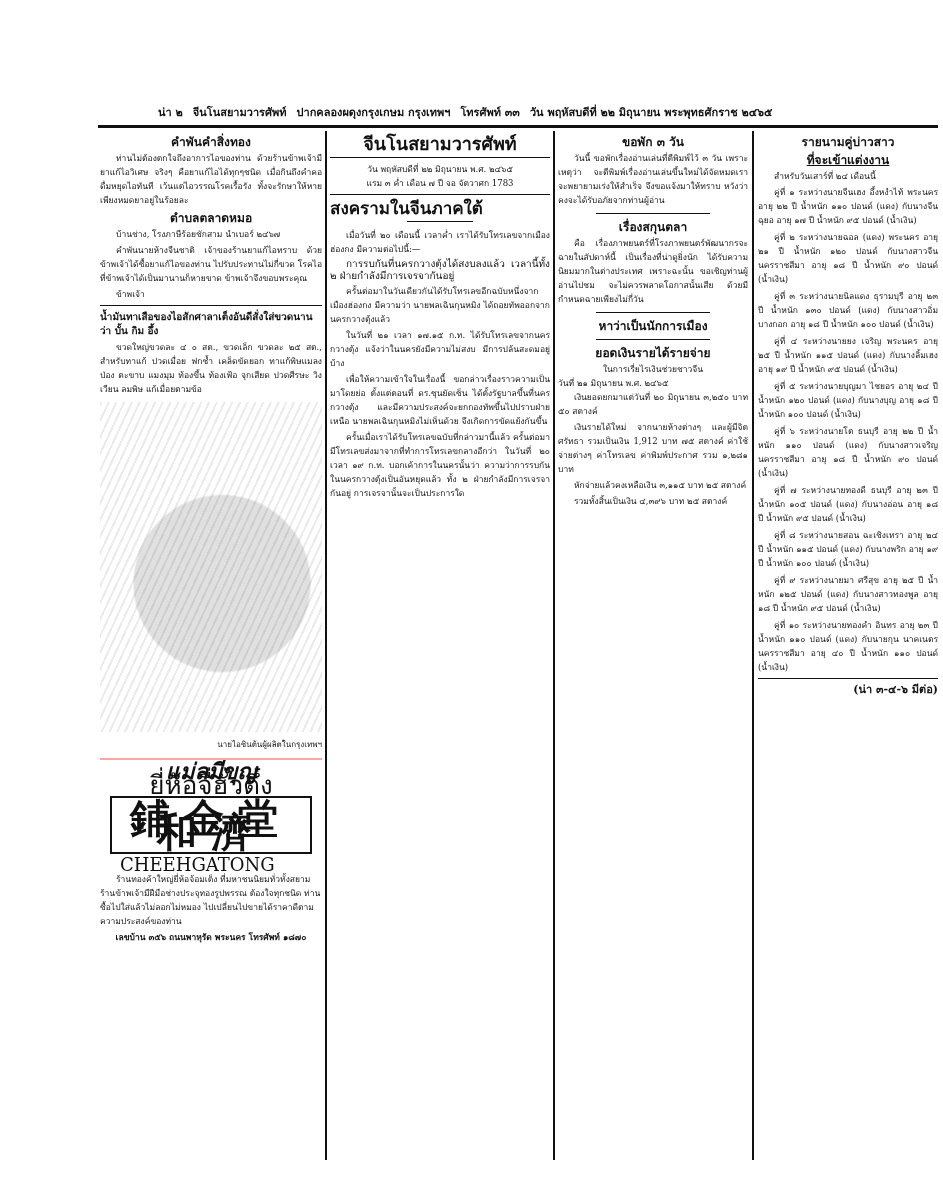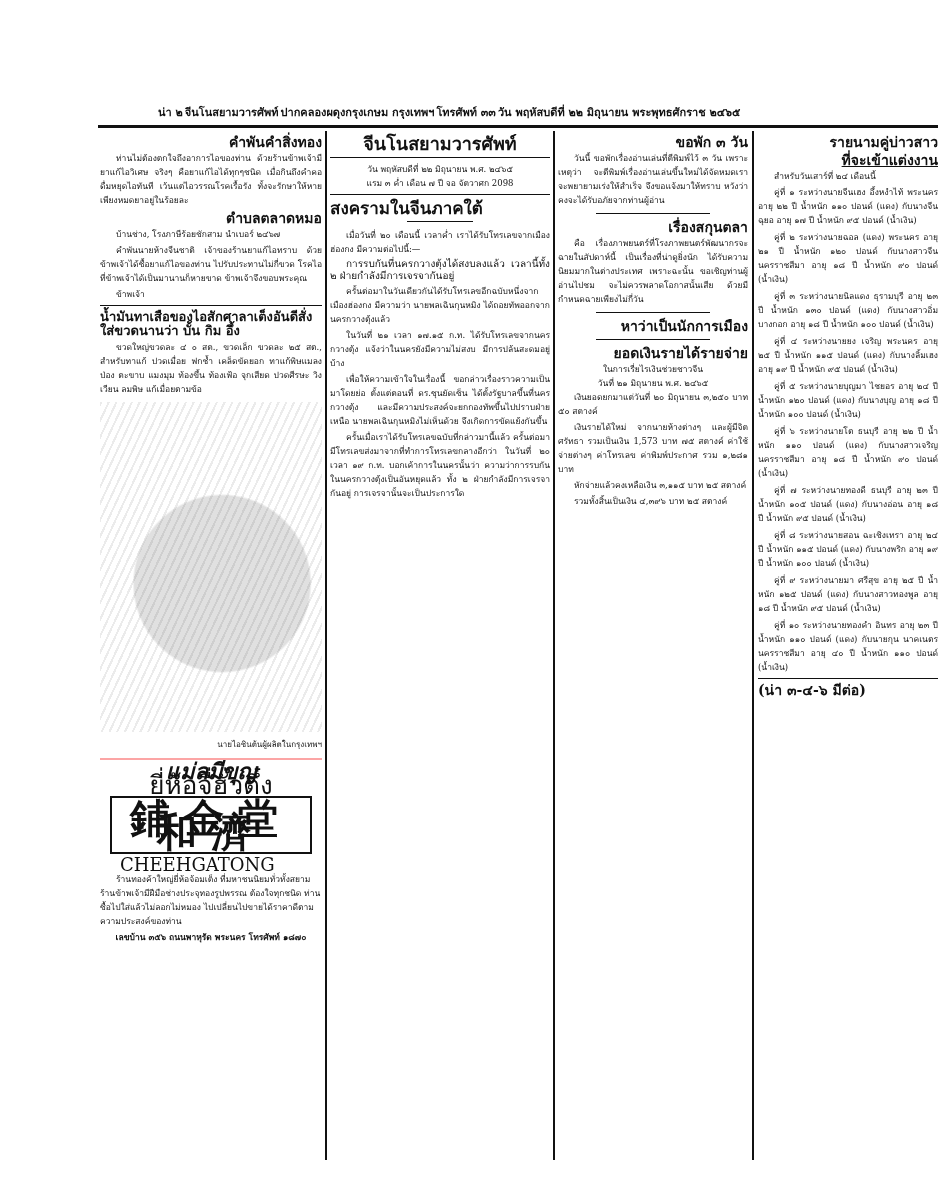--- a/index.html
+++ b/index.html
@@ -1,40 +1,40 @@
 <!DOCTYPE html>
 <html><head>
 <meta charset="utf-8">
 <style>
   html,body{margin:0;padding:0;background:#fff;}
   body{width:943px;height:1200px;position:relative;overflow:hidden;font-family:"DejaVu Serif",serif;color:#111;}
   .page{position:absolute;left:98px;top:95px;width:840px;height:1075px;}
-  .masthead{position:absolute;left:60px;top:8px;width:700px;font-size:11px;font-weight:bold;display:flex;gap:2px;white-space:nowrap;}
+  .masthead{position:absolute;left:60px;top:8px;width:700px;font-size:11px;font-weight:bold;display:flex;gap:10px;white-space:nowrap;}
   .rule-top{position:absolute;left:0;top:30px;width:840px;height:3px;background:#111;}
   .col{position:absolute;top:36px;bottom:10px;overflow:hidden;font-size:8.5px;line-height:14px;}
   .vline{position:absolute;top:36px;bottom:10px;width:2px;background:#111;}
   .c1{left:2px;width:222px;}
   .c2{left:232px;width:220px;}
   .c3{left:460px;width:190px;}
   .c4{left:660px;width:180px;}
-  .head{text-align:right;font-weight:bold;font-size:14px;margin:4px 0 2px;}
+  .head{text-align:center;font-weight:bold;font-size:12px;margin:4px 0 2px;}
   .bighead{text-align:center;font-weight:bold;font-size:18px;margin:6px 0;}
   .bighead2{font-weight:bold;font-size:17px;margin:6px 0;}
   .para{text-indent:16px;margin:0 0 2px;text-align:justify;}
   .sep{width:60%;margin:6px auto;border-top:1px solid #111;}
   .hr{border-top:1px solid #111;margin:4px 0;}
   .illus{height:330px;margin:6px 0;border:0;position:relative;background:
      radial-gradient(circle at 55% 55%, rgba(0,0,0,.12) 0 40%, transparent 41%),
      repeating-linear-gradient(115deg, rgba(0,0,0,.08) 0 2px, transparent 2px 7px);}
   .ad{border-top:2px solid #fca5a5;margin-top:6px;padding-top:4px;text-align:center;}
   .ad-thai1{font-size:22px;font-weight:bold;font-style:italic;}
   .ad-thai2{font-size:26px;font-weight:normal;}
   .ad-cn{font-size:40px;font-weight:bold;letter-spacing:14px;border:2px solid #111;margin:4px 10px;padding:13px 0;}
   .ad-en{font-size:18px;font-family:"DejaVu Serif",serif;text-align:left;padding-left:20px;}
-  .footer-note{text-align:left;font-size:14px;font-weight:bold;margin-top:2px;}
+  .footer-note{text-align:right;font-size:11px;font-weight:bold;margin-top:2px;}
   .entry{margin-bottom:3px;text-align:justify;}
 </style>
 </head>
 <body>
 
 <div class="page">
 
   <div class="masthead">
     <span>น่า ๒</span>
     <span>จีนโนสยามวารศัพท์</span>
@@ -45,40 +45,40 @@
   <div class="rule-top"></div>
 
   <div class="col c1">
     <div class="head">คำพันคำสิ่งทอง</div>
     <p class="para">ท่านไม่ต้องตกใจถึงอาการไอของท่าน ด้วยร้านข้าพเจ้ามียาแก้ไอวิเศษ จริงๆ คือยาแก้ไอได้ทุกๆชนิด เมื่อกินถึงคำคอดื่มหยุดไอทันที เว้นแต่ไอวรรณโรคเรื้อรัง ทั้งจะรักษาให้หาย เพียงหมดยาอยู่ในร้อยละ</p>
     <div class="head">ตำบลตลาดหมอ</div>
     <p class="para">บ้านช่าง, โรงภาษีร้อยชักสาม นำเบอร์ ๒๔๖๗</p>
     <p class="para">คำพันนายห้างจีนชาติ เจ้าของร้านยาแก้ไอทราบ ด้วยข้าพเจ้าได้ซื้อยาแก้ไอของท่าน ไปรับประทานไม่กี่ขวด โรคไอที่ข้าพเจ้าได้เป็นมานานก็หายขาด ข้าพเจ้าจึงขอบพระคุณ</p>
     <p class="para">ข้าพเจ้า</p>
     <div class="hr"></div>
-    <div class="head" style="font-size:13px;text-align:left">น้ำมันทาเสือของไอสักศาลาเต็งอันดีสั่งใส่ขวดนานว่า บั้น กิม อึ้ง</div>
+    <div class="head" style="font-size:10px;text-align:left">น้ำมันทาเสือของไอสักศาลาเต็งอันดีสั่งใส่ขวดนานว่า บั้น กิม อึ้ง</div>
     <p class="para">ขวดใหญ่ขวดละ ๔ ๐ สต., ขวดเล็ก ขวดละ ๒๕ สต., สำหรับทาแก้ ปวดเมื่อย ฟกช้ำ เคล็ดขัดยอก ทาแก้พิษแมลงป่อง ตะขาบ แมงมุม ท้องขึ้น ท้องเฟ้อ จุกเสียด ปวดศีรษะ วิงเวียน ลมพิษ แก้เมื่อยตามข้อ</p>
     <div class="illus"></div>
     <div style="text-align:right;font-size:8px">นายไอชินต้นผู้ผลิตในกรุงเทพฯ</div>
     <div class="ad">
       <div class="ad-thai1">แม่ลมีขุญ</div>
       <div class="ad-thai2">ยี่ห้อจี่ฮั่วตึ๋ง</div>
       <div class="ad-cn">鋪金堂和濟</div>
       <div class="ad-en">CHEEHGATONG</div>
       <p class="para" style="text-align:left">ร้านทองค้าใหญ่ยี่ห้อจ้อมเต็ง ที่มหาชนนิยมทั่วทั้งสยาม ร้านข้าพเจ้ามีฝีมือช่างประจุทองรูปพรรณ ต้องใจทุกชนิด ท่านซื้อไปใส่แล้วไม่ลอกไม่หมอง ไปเปลี่ยนไปขายได้ราคาดีตามความประสงค์ของท่าน</p>
       <div style="font-weight:bold">เลขบ้าน ๓๕๖ ถนนพาหุรัด พระนคร โทรศัพท์ ๑๘๗๐</div>
     </div>
   </div>
   <div class="vline" style="left:227px"></div>
 
   <div class="col c2">
     <div class="bighead">จีนโนสยามวารศัพท์</div>
     <div class="hr"></div>
     <div style="text-align:center">วัน พฤหัสบดีที่ ๒๒ มิถุนายน พ.ศ. ๒๔๖๕</div>
-    <div style="text-align:center">แรม ๓ ค่ำ เดือน ๗ ปี จอ จัตวาศก 2098</div>
+    <div style="text-align:center">แรม ๓ ค่ำ เดือน ๗ ปี จอ จัตวาศก 1783</div>
     <div class="hr"></div>
     <div class="bighead2">สงครามในจีนภาคใต้</div>
     <div class="sep" style="width:30%"></div>
     <p class="para">เมื่อวันที่ ๒๐ เดือนนี้ เวลาค่ำ เราได้รับโทรเลขจากเมืองฮ่องกง มีความต่อไปนี้:—</p>
     <p class="para" style="font-size:10px;line-height:12px">การรบกันที่นครกวางตุ้งได้สงบลงแล้ว เวลานี้ทั้ง ๒ ฝ่ายกำลังมีการเจรจากันอยู่</p>
     <p class="para">ครั้นต่อมาในวันเดียวกันได้รับโทรเลขอีกฉบับหนึ่งจากเมืองฮ่องกง มีความว่า นายพลเฉินกุนหมิง ได้ถอยทัพออกจากนครกวางตุ้งแล้ว</p>
     <p class="para">ในวันที่ ๒๑ เวลา ๑๗.๑๕ ก.ท. ได้รับโทรเลขจากนครกวางตุ้ง แจ้งว่าในนครยังมีความไม่สงบ มีการปล้นสะดมอยู่บ้าง</p>
     <p class="para">เพื่อให้ความเข้าใจในเรื่องนี้ ขอกล่าวเรื่องราวความเป็นมาโดยย่อ ตั้งแต่ตอนที่ ดร.ซุนยัดเซ็น ได้ตั้งรัฐบาลขึ้นที่นครกวางตุ้ง และมีความประสงค์จะยกกองทัพขึ้นไปปราบฝ่ายเหนือ นายพลเฉินกุนหมิงไม่เห็นด้วย จึงเกิดการขัดแย้งกันขึ้น</p>
     <p class="para">ครั้นเมื่อเราได้รับโทรเลขฉบับที่กล่าวมานี้แล้ว ครั้นต่อมามีโทรเลขส่งมาจากที่ทำการโทรเลขกลางอีกว่า ในวันที่ ๒๐ เวลา ๑๙ ก.ท. บอกเค้าการในนครนั้นว่า ความว่าการรบกันในนครกวางตุ้งเป็นอันหยุดแล้ว ทั้ง ๒ ฝ่ายกำลังมีการเจรจากันอยู่ การเจรจานั้นจะเป็นประการใด</p>
   </div>
@@ -88,23 +88,23 @@
     <div class="head">ขอพัก ๓ วัน</div>
     <p class="para">วันนี้ ขอพักเรื่องอ่านเล่นที่ตีพิมพ์ไว้ ๓ วัน เพราะเหตุว่า จะตีพิมพ์เรื่องอ่านเล่นขึ้นใหม่ได้จัดหมดเราจะพยายามเร่งให้สำเร็จ จึงขอแจ้งมาให้ทราบ หวังว่าคงจะได้รับอภัยจากท่านผู้อ่าน</p>
     <div class="sep"></div>
     <div class="head">เรื่องสกุนตลา</div>
     <p class="para">คือ เรื่องภาพยนตร์ที่โรงภาพยนตร์พัฒนากรจะฉายในสัปดาห์นี้ เป็นเรื่องที่น่าดูยิ่งนัก ได้รับความนิยมมากในต่างประเทศ เพราะฉะนั้น ขอเชิญท่านผู้อ่านไปชม จะไม่ควรพลาดโอกาสนั้นเสีย ด้วยมีกำหนดฉายเพียงไม่กี่วัน</p>
     <div class="sep"></div>
     <div class="head">หาว่าเป็นนักการเมือง</div>
     <div class="sep"></div>
     <div class="head">ยอดเงินรายได้รายจ่าย</div>
     <div style="text-align:center">ในการเรี่ยไรเงินช่วยชาวจีน</div>
-    <div style="text-align:center">วันที่ ๒๑ มิถุนายน พ.ศ. ๒๔๖๕</div>
+    <div style="text-align:left">วันที่ ๒๑ มิถุนายน พ.ศ. ๒๔๖๕</div>
     <p class="para">เงินยอดยกมาแต่วันที่ ๒๐ มิถุนายน ๓,๒๕๐ บาท ๕๐ สตางค์</p>
-    <p class="para">เงินรายได้ใหม่ จากนายห้างต่างๆ และผู้มีจิตศรัทธา รวมเป็นเงิน 1,573 บาท ๗๕ สตางค์ ค่าใช้จ่ายต่างๆ ค่าโทรเลข ค่าพิมพ์ประกาศ รวม ๑,๒๘๑ บาท</p>
+    <p class="para">เงินรายได้ใหม่ จากนายห้างต่างๆ และผู้มีจิตศรัทธา รวมเป็นเงิน 1,912 บาท ๗๕ สตางค์ ค่าใช้จ่ายต่างๆ ค่าโทรเลข ค่าพิมพ์ประกาศ รวม ๑,๒๘๑ บาท</p>
     <p class="para">หักจ่ายแล้วคงเหลือเงิน ๓,๑๑๕ บาท ๒๕ สตางค์</p>
     <p class="para">รวมทั้งสิ้นเป็นเงิน ๔,๓๙๖ บาท ๒๕ สตางค์</p>
   </div>
   <div class="vline" style="left:654px"></div>
 
   <div class="col c4">
     <div class="head">รายนามคู่บ่าวสาว</div>
     <div class="head" style="text-decoration:underline">ที่จะเข้าแต่งงาน</div>
     <p class="para">สำหรับวันเสาร์ที่ ๒๔ เดือนนี้</p>
     <p class="para entry">คู่ที่ ๑ ระหว่างนายจีนเฮง อึ้งหงำไท้ พระนคร อายุ ๒๒ ปี น้ำหนัก ๑๑๐ ปอนด์ (แดง) กับนางจีน ฉุยอ อายุ ๑๗ ปี น้ำหนัก ๙๕ ปอนด์ (น้ำเงิน)</p>

